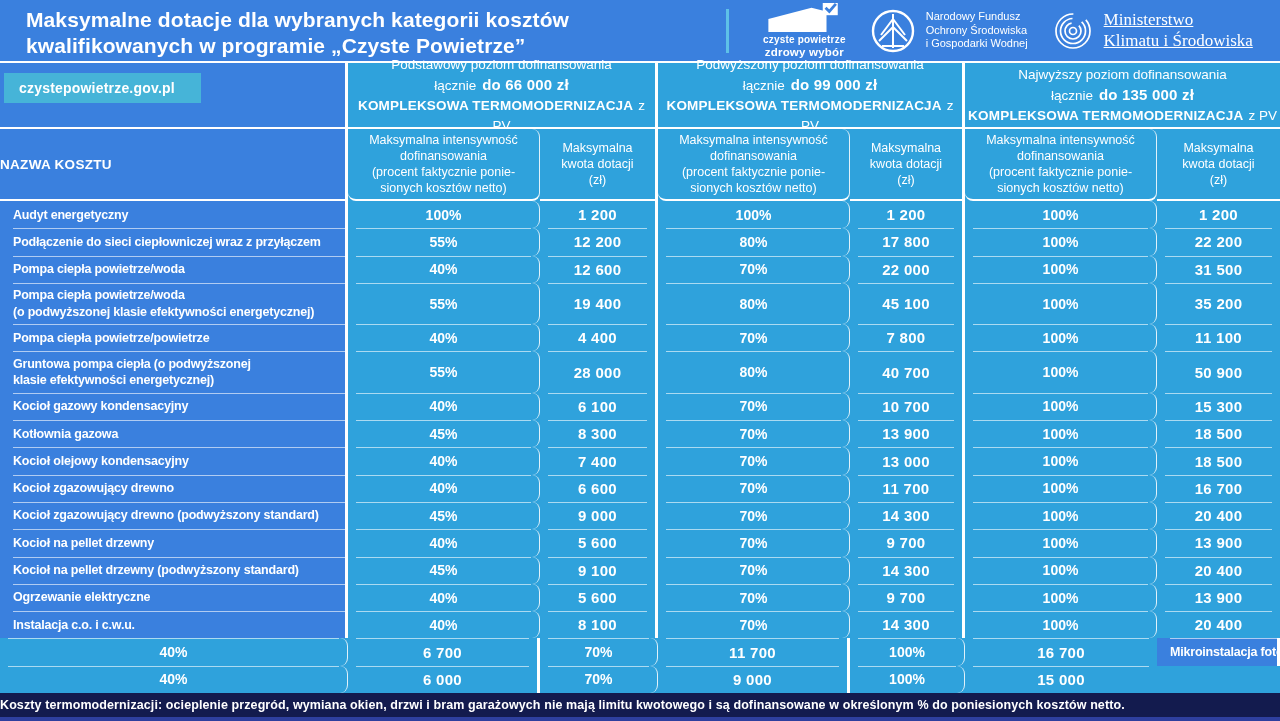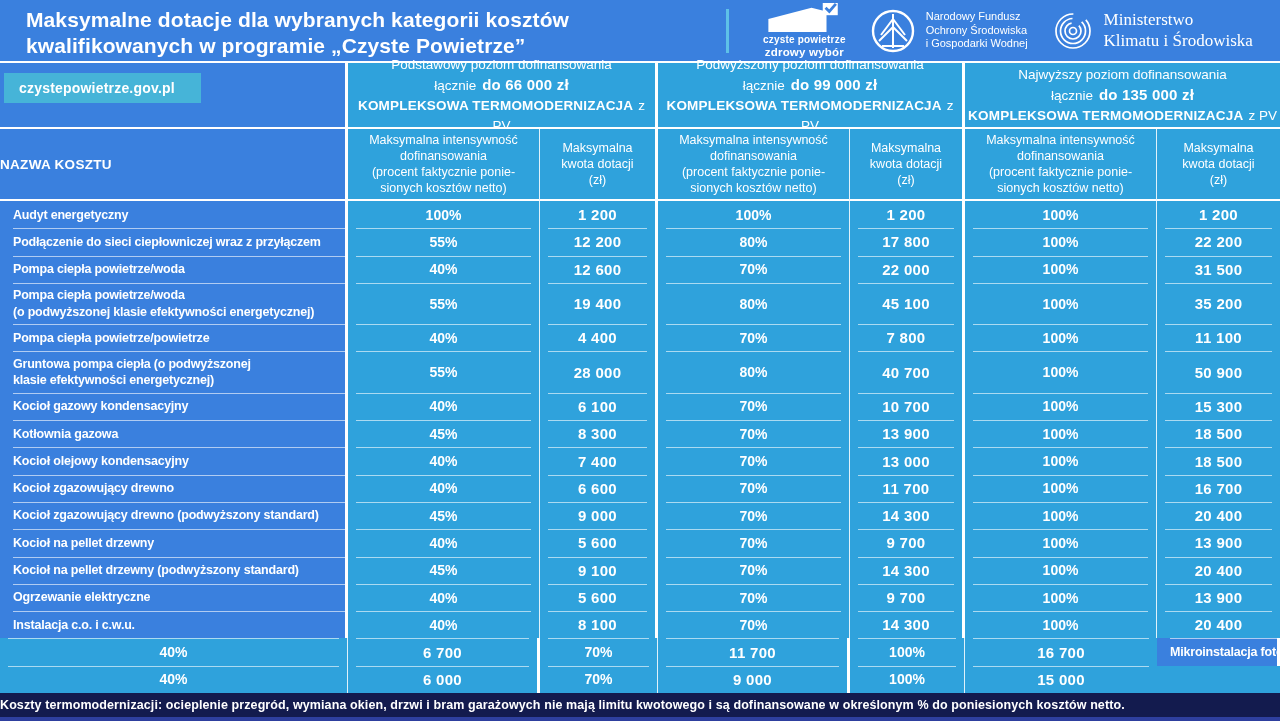--- a/index.html
+++ b/index.html
@@ -9,30 +9,30 @@
   
   .topbar { height: 63px; background: #3a80de; border-bottom: 2px solid #fff; display: flex; align-items: stretch; }
   .title { padding: 7px 4px 0 26px; width: 726px; font-weight: bold; font-size: 21px; line-height: 1.26; letter-spacing: .1px; }
   .vdivider { width: 3px; height: 44px; background: #5ec1e8; align-self: center; }
   .logos { display: flex; align-items: center; gap: 24px; padding-left: 34px; }
   .logo { display: flex; align-items: center; gap: 10px; }
   .logo.cp { flex-direction: column; gap: 1px; }
   .cp-l1 { font-size: 10px; font-weight: bold; letter-spacing: .2px; }
   .cp-l2 { font-size: 11.5px; font-weight: bold; letter-spacing: .2px; }
   .nf-text { font-size: 11px; line-height: 1.22; }
-  .min-text { font-family: "Liberation Serif", "DejaVu Serif", serif; font-size: 17px; line-height: 1.18; }
+  .min-text { font-family: "Liberation Serif", "DejaVu Serif", serif; font-size: 17px; line-height: 1.18; text-decoration: underline; }
 
   
   .table { display: grid; width: 1280px; height: 630px; background: #2fa2dc;
     grid-template-columns: 348px 192px 118px 192px 115px 192px 123px;
     grid-template-rows: 66px 72px 27.3px 27.3px 27.3px 41.3px 27.3px 41.3px 27.3px 27.3px 27.3px 27.3px 27.3px 27.3px 27.3px 27.3px 27.3px 27.3px 27.3px; }
   .cell { position: relative; display: flex; align-items: center; justify-content: center; min-width: 0; }
   .span2 { grid-column: span 2; }
   .hb { border-bottom: 2px solid #fff; }
-  .bdr-thin { border-right: 1px solid rgba(255,255,255,.85); }
+  .bdr-thin { border-right: 1px solid rgba(255,255,255,.85); border-radius: 8px; }
   .bdr-thick { border-right: 3px solid #fff; }
 
   .name-top, .name-head, .name { background: #3a80de; padding-left: 16px; }
   .name-top { justify-content: flex-start; }
   .badge { position: absolute; left: 4px; top: 10px; background: #46b4d8; padding: 7px 26px 7px 15px; font-weight: bold; font-size: 14px; letter-spacing: .2px; }
   .name-head { justify-content: flex-start; padding-left: 0; font-weight: bold; font-size: 13.5px; letter-spacing: .3px; }
 
   .ghead { background: #2fa2dc; flex-direction: column; text-align: center; line-height: 1.45; font-size: 13.5px; }
   .gh-l2 { font-size: 13.5px; }
   .gh-l2 .b { font-size: 15px; font-weight: bold; margin-left: 6px; letter-spacing: .2px; }

